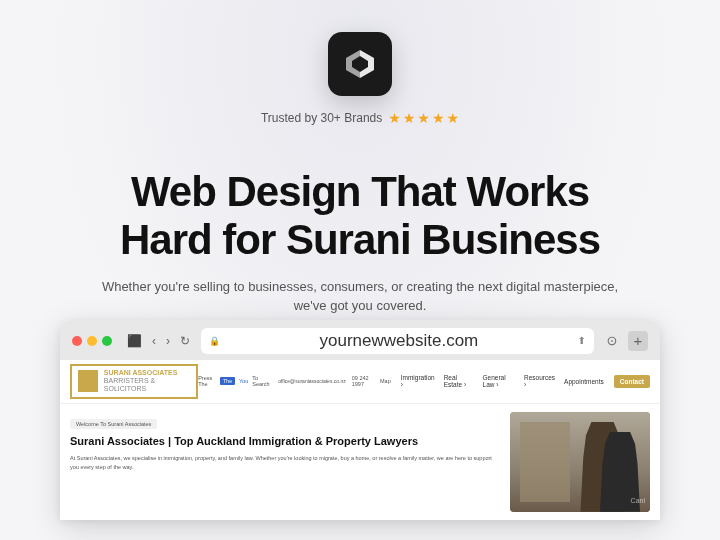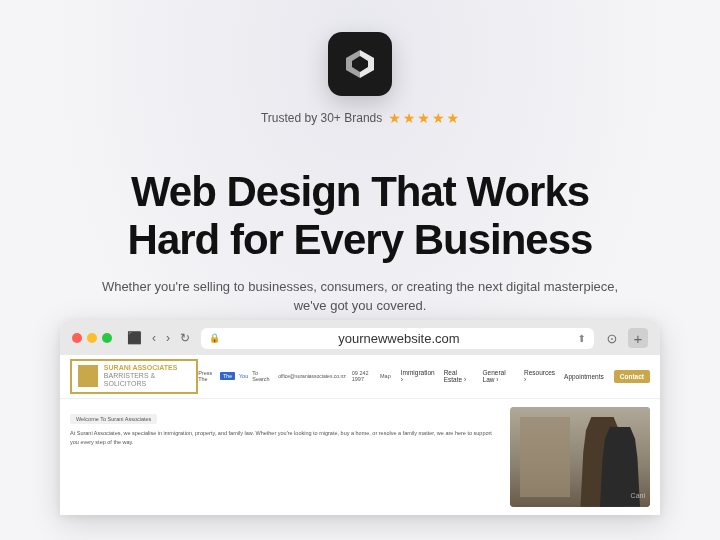--- a/index.html
+++ b/index.html
@@ -162,21 +162,21 @@
       padding: 3px 8px;
       gap: 6px;
     }
 
     .lock-icon {
       color: #888;
       font-size: 9px;
     }
 
     .address-text {
-      font-size: 13px;
+      font-size: 17px;
       color: #333;
       flex: 1;
       text-align: center;
     }
 
     .share-icon {
       color: #888;
       font-size: 10px;
     }
 
@@ -389,21 +389,21 @@
       <span class="star">★</span>
       <span class="star">★</span>
       <span class="star">★</span>
       <span class="star">★</span>
       <span class="star">★</span>
     </div>
   </div>
 
   <div class="headline">
     <span>Web Design That Works</span><br>
-    <span>Hard for Every Business</span>
+    <span>Hard for Surani Business</span>
   </div>
 
   <p class="subheadline">Whether you're selling to businesses, consumers, or creating the next digital masterpiece, we've got you covered.</p>
 
   <div class="browser-mockup">
 
     <div class="browser-chrome">
       <div class="traffic-lights">
         <div class="tl tl-red"></div>
         <div class="tl tl-yellow"></div>
@@ -462,20 +462,21 @@
             <span class="site-nav-link">Resources ›</span>
             <span class="site-nav-link">Appointments</span>
           </div>
           <span class="site-nav-contact">Contact</span>
         </div>
       </div>
 
       <div class="website-hero">
         <div class="website-hero-left">
           <div class="welcome-badge">Welcome To Surani Associates</div>
+          <div class="hero-title">Surani Associates | Top Auckland Immigration &amp; Property Lawyers</div>
           <div class="hero-body">At Surani Associates, we specialise in immigration, property, and family law. Whether you're looking to migrate, buy a home, or resolve a family matter, we are here to support you every step of the way.</div>
         </div>
         <div class="website-hero-right">
 
           <div style="position:absolute;top:0;left:0;right:0;bottom:0;background:linear-gradient(180deg,#b0a898 0%,#8a8070 60%,#6a5a4a 100%);"></div>
 
           <div style="position:absolute;top:10px;left:10px;width:50px;height:80px;background:#9a8a70;opacity:0.7;"></div>
 
           <div class="figure-back"></div>
           <div class="figure-front"></div>

